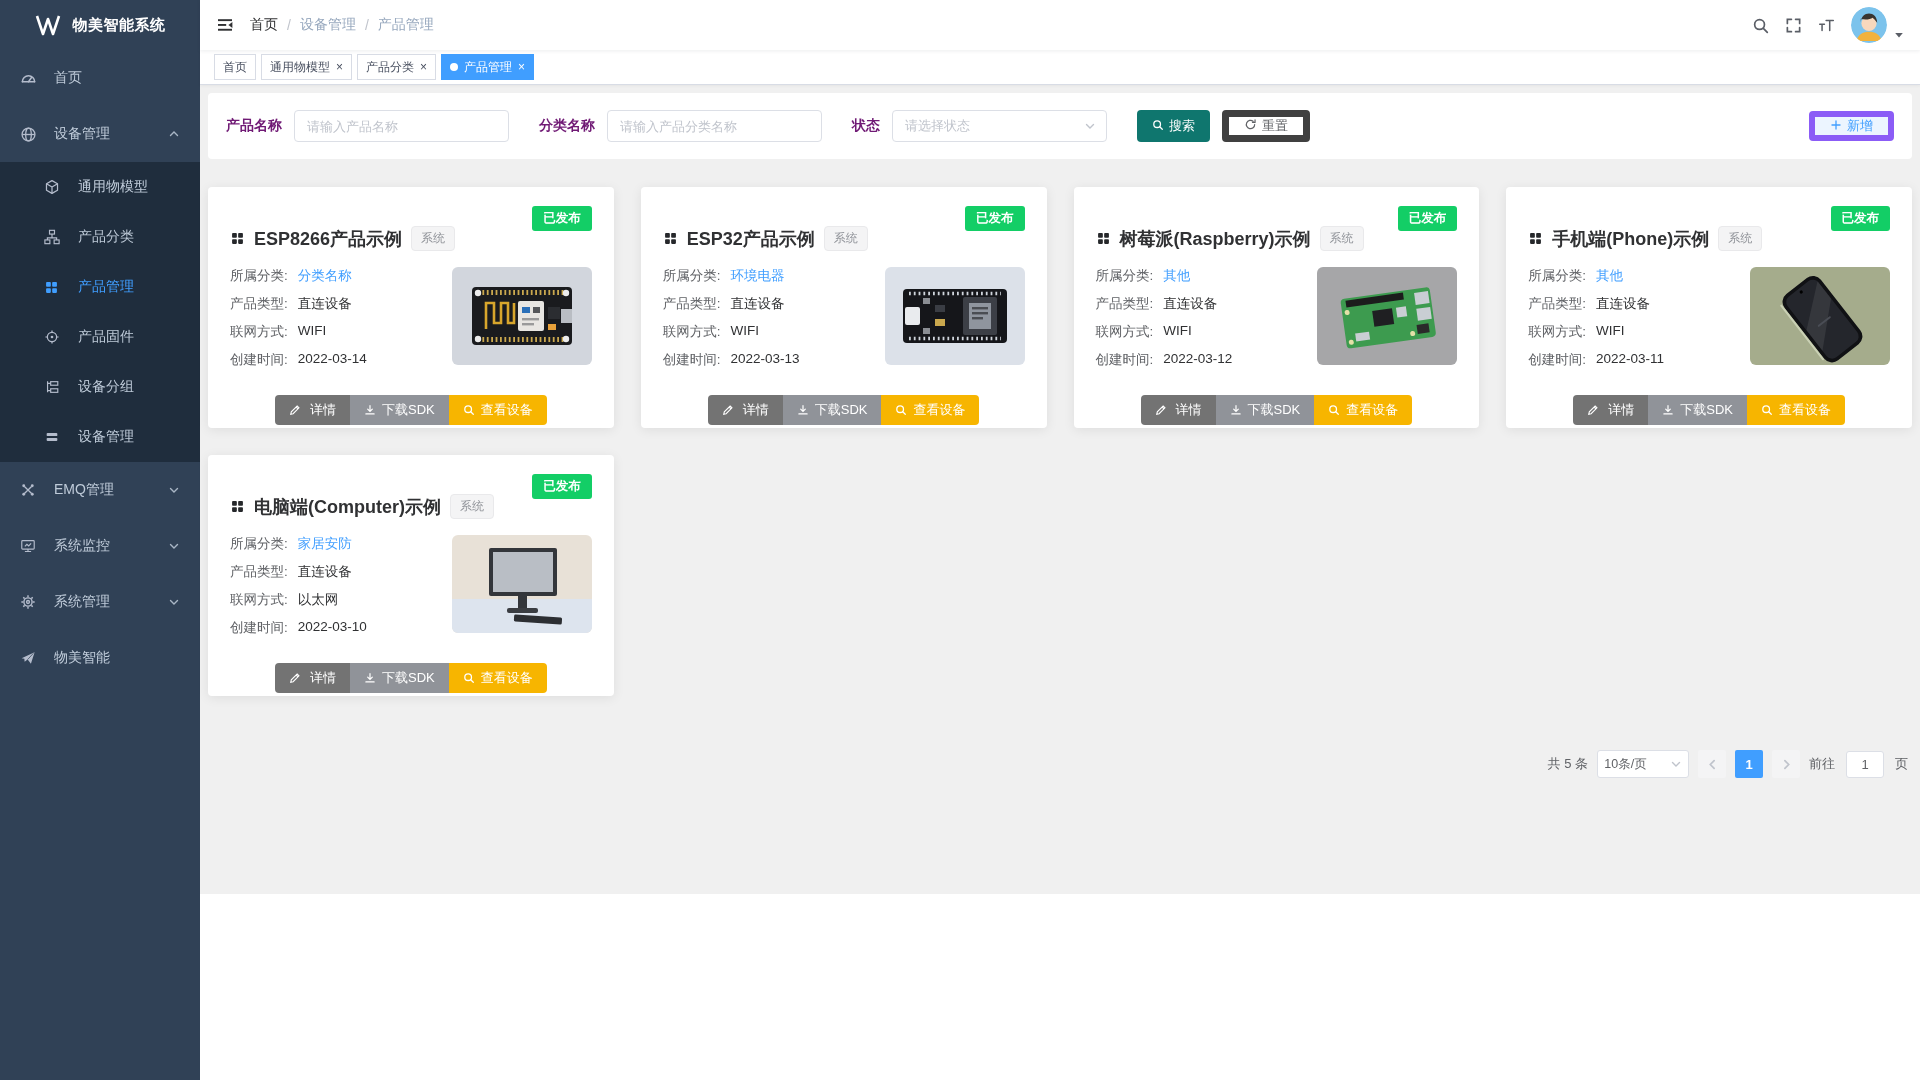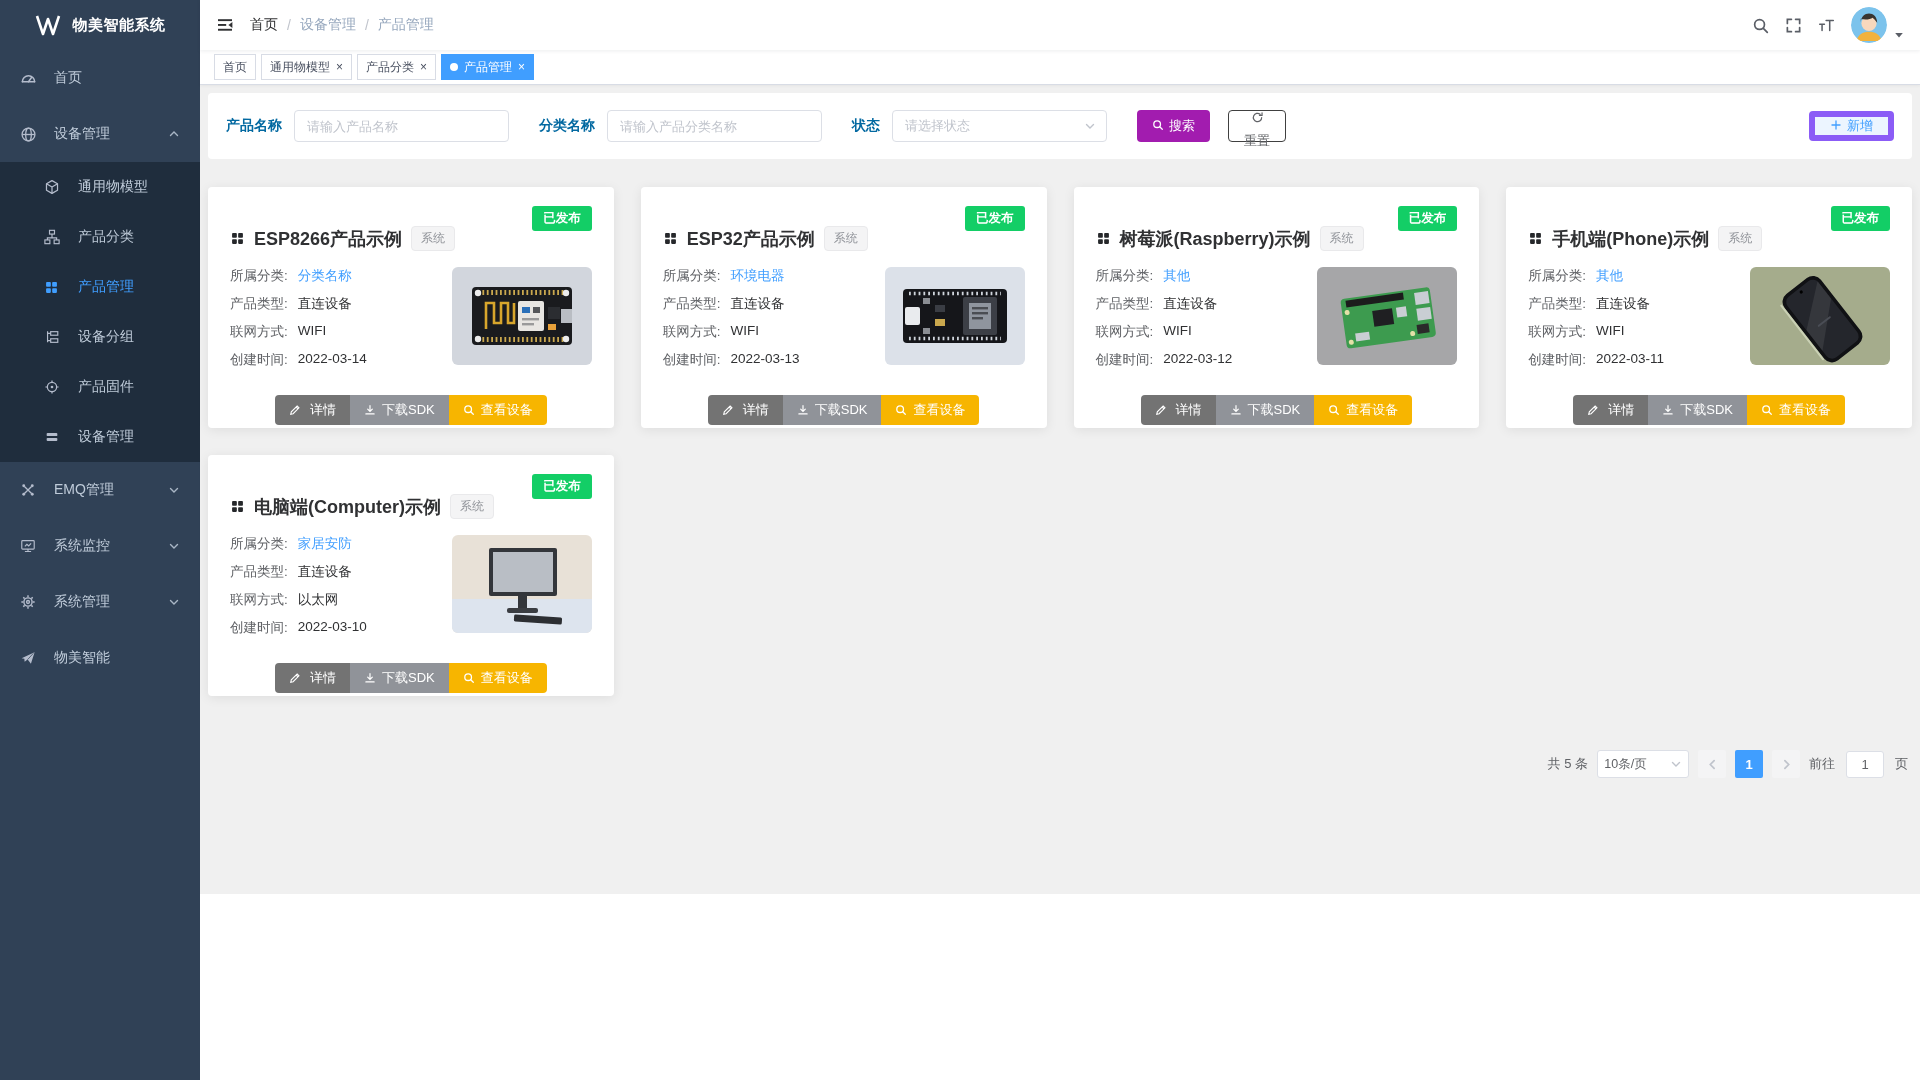--- a/index.html
+++ b/index.html
@@ -36,28 +36,28 @@
   .tab { height:26px; border:1px solid #d8dce5; background:#fff; color:#495060; font-size:12px; padding:0 8px; margin-right:5px; display:inline-flex; align-items:center; cursor:pointer; }
   .tab .dot { width:8px; height:8px; border-radius:50%; background:#fff; margin-right:6px; }
   .tab .close { margin-left:6px; font-size:12px; line-height:1; }
   .tab.active { background:#409eff; border-color:#409eff; color:#fff; }
 
   .app-main { background:#f0f0f0; height:809px; padding:8px; }
 
   
   .filter-card { background:#fff; border-radius:4px; height:66px; display:flex; align-items:center; padding:0 18px; margin-bottom:28px; }
   .f-group { display:flex; align-items:center; margin-right:30px; }
-  .f-label { font-size:14px; font-weight:700; color:#0369a1; margin-right:12px; white-space:nowrap; }
+  .f-label { font-size:14px; font-weight:700; color:#701a75; margin-right:12px; white-space:nowrap; }
   .f-input { width:215px; height:32px; border:1px solid #dcdfe6; border-radius:4px; padding:0 12px; font-size:13px; color:#606266; outline:none; }
   .f-input::placeholder { color:#c0c4cc; }
   .select { width:215px; height:32px; border:1px solid #dcdfe6; border-radius:4px; background:#fff; display:flex; align-items:center; justify-content:space-between; padding:0 10px 0 12px; color:#c0c4cc; font-size:13px; cursor:pointer; }
   .select .sel-ico { color:#c0c4cc; display:flex; }
   .btn { height:32px; border:none; border-radius:4px; font-size:13px; display:inline-flex; align-items:center; gap:5px; padding:0 15px; cursor:pointer; font-family:inherit; }
-  .btn-primary { background:#a21caf; color:#fff; }
-  .btn-default { background:#fff; border:1px solid #404040; color:#606266; margin-left:18px;flex-direction:column; }
+  .btn-primary { background:#0f766e; color:#fff; }
+  .btn-default { background:#fff; border:7px solid #404040; color:#606266; margin-left:12px; }
   .btn-plain { margin-left:auto; height:30px; background:#ecf5ff; border:6px solid #8b5cf6; color:#409eff; }
 
   
   .cards { display:grid; grid-template-columns:repeat(4,1fr); gap:27px; }
   .card { position:relative; background:#fff; border-radius:4px; box-shadow:0 2px 12px rgba(0,0,0,.08); padding:20px 22px; height:241px; }
   .card-head { display:flex; align-items:center; gap:9px; margin:19px 0 16px; }
   .grid-ico { color:#26282b; display:flex; }
   .card-title { font-size:18px; font-weight:700; color:#303133; white-space:nowrap; }
   .tag { font-size:12px; color:#909399; background:#f4f4f5; border:1px solid #e9e9eb; border-radius:4px; padding:3px 9px; }
   .status { position:absolute; top:19px; right:22px; background:#13ce66; color:#fff; font-size:12.5px; font-weight:700; padding:4px 11px; border-radius:3px; }
@@ -148,37 +148,37 @@
                 <rect x="2.5" y="2.5" width="5.7" height="5.7" rx="1"></rect>
                 <rect x="9.8" y="2.5" width="5.7" height="5.7" rx="1"></rect>
                 <rect x="2.5" y="9.8" width="5.7" height="5.7" rx="1"></rect>
                 <rect x="9.8" y="9.8" width="5.7" height="5.7" rx="1"></rect>
               </svg>
             </span>
             <span class="lbl">产品管理</span>
           </div>
           <div class="menu-item sub">
             <span class="ico">
+              <svg viewBox="0 0 18 18" width="16" height="16" fill="none" stroke="currentColor" stroke-width="1.4">
+                <circle cx="9" cy="9" r="5.2"></circle>
+                <circle cx="9" cy="9" r="1.5" fill="currentColor" stroke="none"></circle>
+                <path d="M9 1.6v1.8M9 14.6v1.8M1.6 9h1.8M14.6 9h1.8"></path>
+              </svg>
+            </span>
+            <span class="lbl">产品固件</span>
+          </div>
+          <div class="menu-item sub">
+            <span class="ico">
               <svg viewBox="0 0 18 18" width="16" height="16" fill="none" stroke="currentColor" stroke-width="1.3">
                 <path d="M4 2.5v12.5M4 5h3M4 13h3"></path>
                 <rect x="7.5" y="3" width="8" height="4"></rect>
                 <rect x="7.5" y="11" width="8" height="4"></rect>
               </svg>
             </span>
             <span class="lbl">设备分组</span>
-          </div>
-          <div class="menu-item sub">
-            <span class="ico">
-              <svg viewBox="0 0 18 18" width="16" height="16" fill="none" stroke="currentColor" stroke-width="1.4">
-                <circle cx="9" cy="9" r="5.2"></circle>
-                <circle cx="9" cy="9" r="1.5" fill="currentColor" stroke="none"></circle>
-                <path d="M9 1.6v1.8M9 14.6v1.8M1.6 9h1.8M14.6 9h1.8"></path>
-              </svg>
-            </span>
-            <span class="lbl">产品固件</span>
           </div>
           <div class="menu-item sub">
             <span class="ico">
               <svg viewBox="0 0 18 18" width="16" height="16" fill="currentColor">
                 <rect x="3" y="4.6" width="12" height="3.4" rx="1"></rect>
                 <rect x="3" y="10" width="12" height="3.4" rx="1"></rect>
               </svg>
             </span>
             <span class="lbl">设备管理</span>
           </div>

